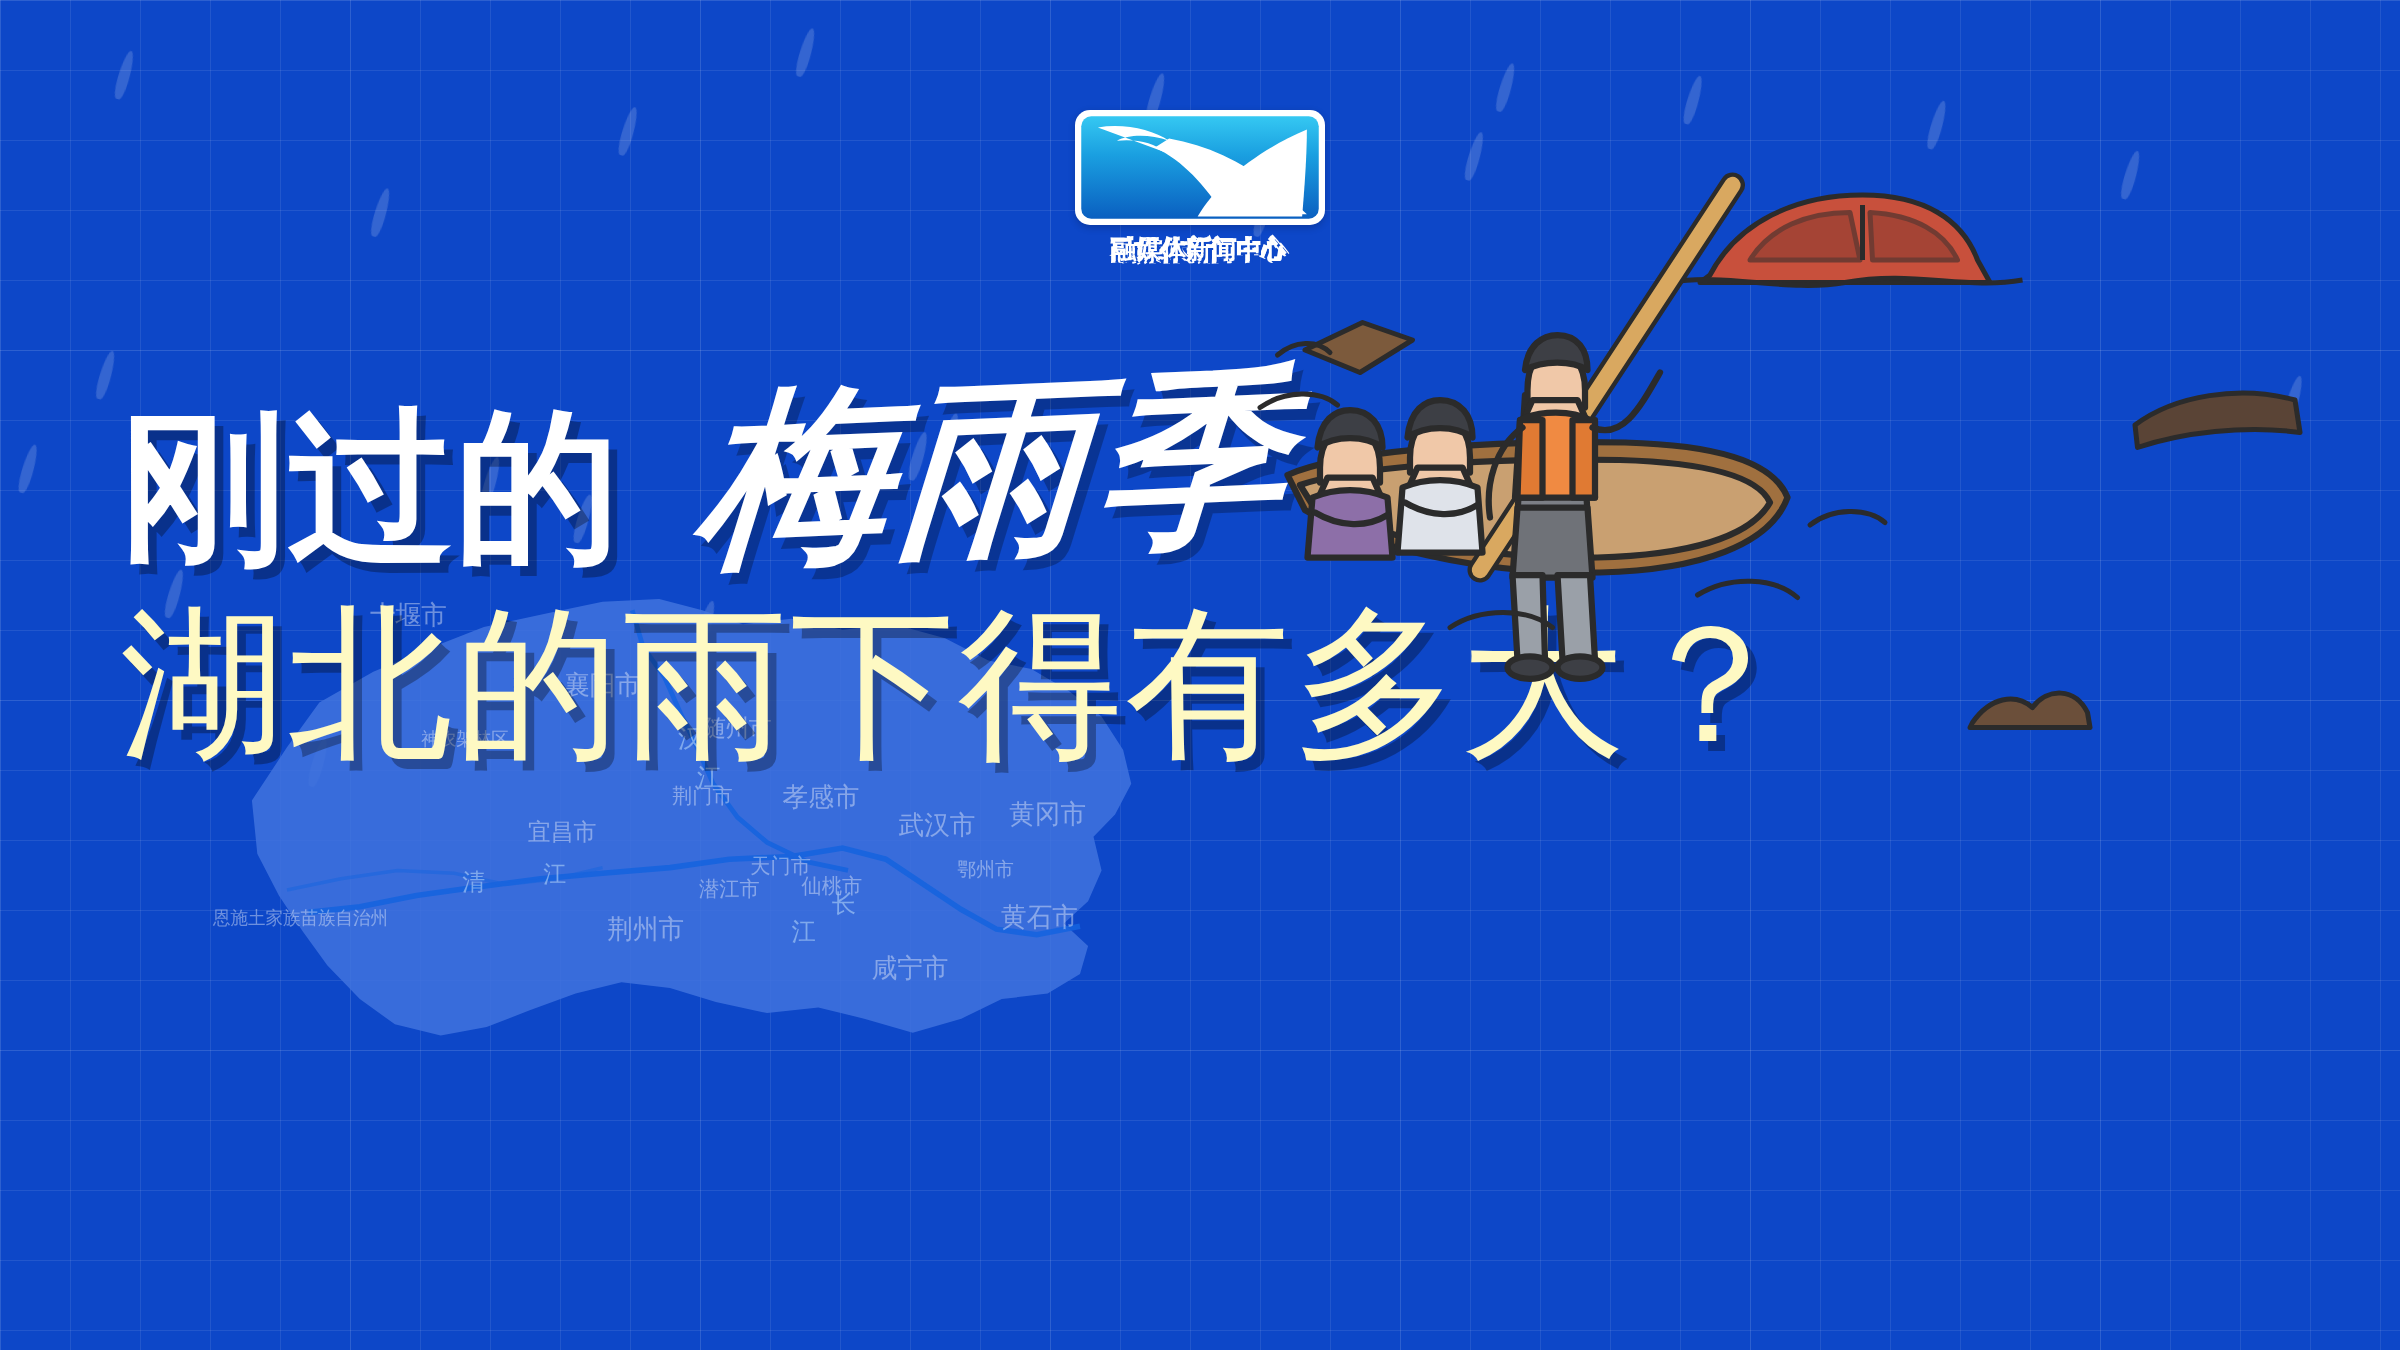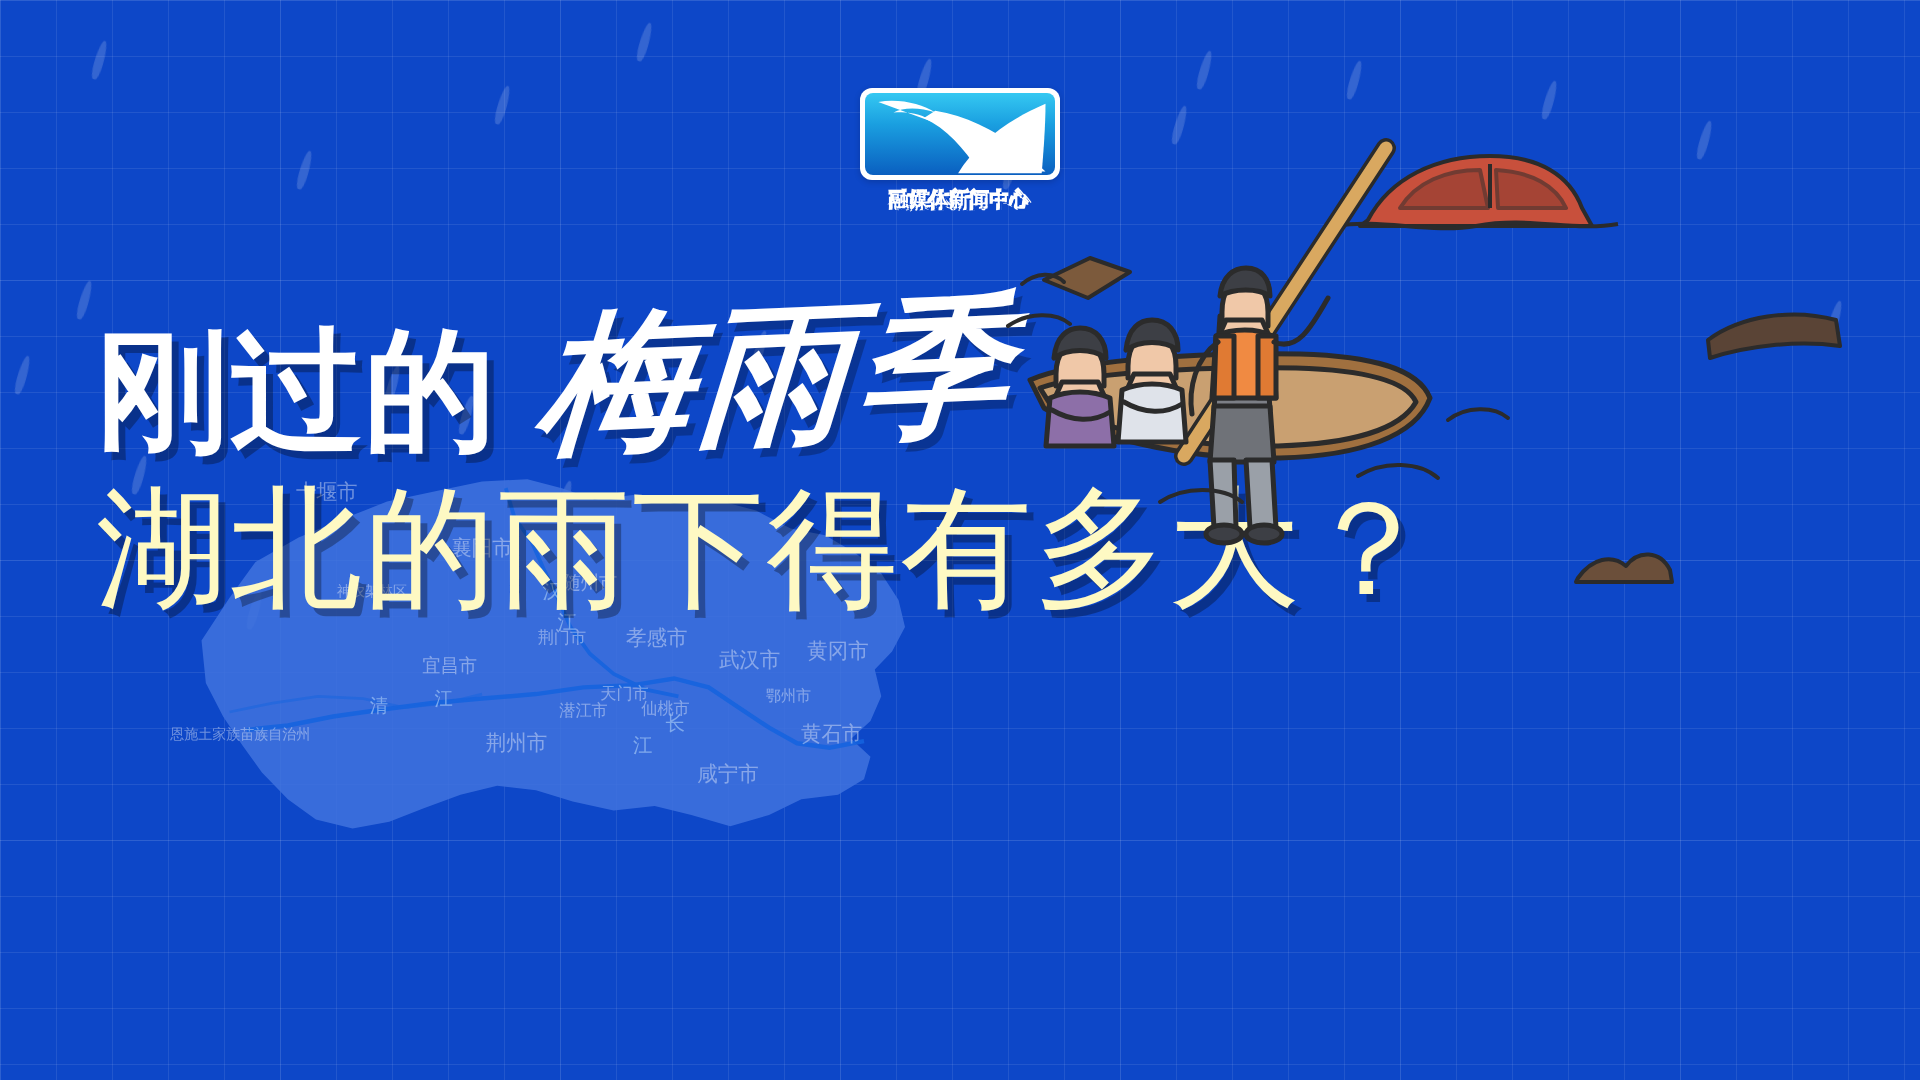--- a/index.html
+++ b/index.html
@@ -94,21 +94,21 @@
 
   
   .headline {
     position: absolute;
     left: 96px; top: 296px;
     width: 1280px;
   }
   .line1 {
     display: flex;
     align-items: flex-end;
-    gap: 8px;
+    gap: 28px;
     height: 160px;
   }
   .h-bold {
     font-family: "DejaVu Sans", "Liberation Sans", sans-serif;
     font-weight: 900;
     color: #ffffff;
     font-size: 132px;
     line-height: 1;
     letter-spacing: 2px;
     text-shadow: 7px 8px 0 rgba(0,0,0,0.30);

